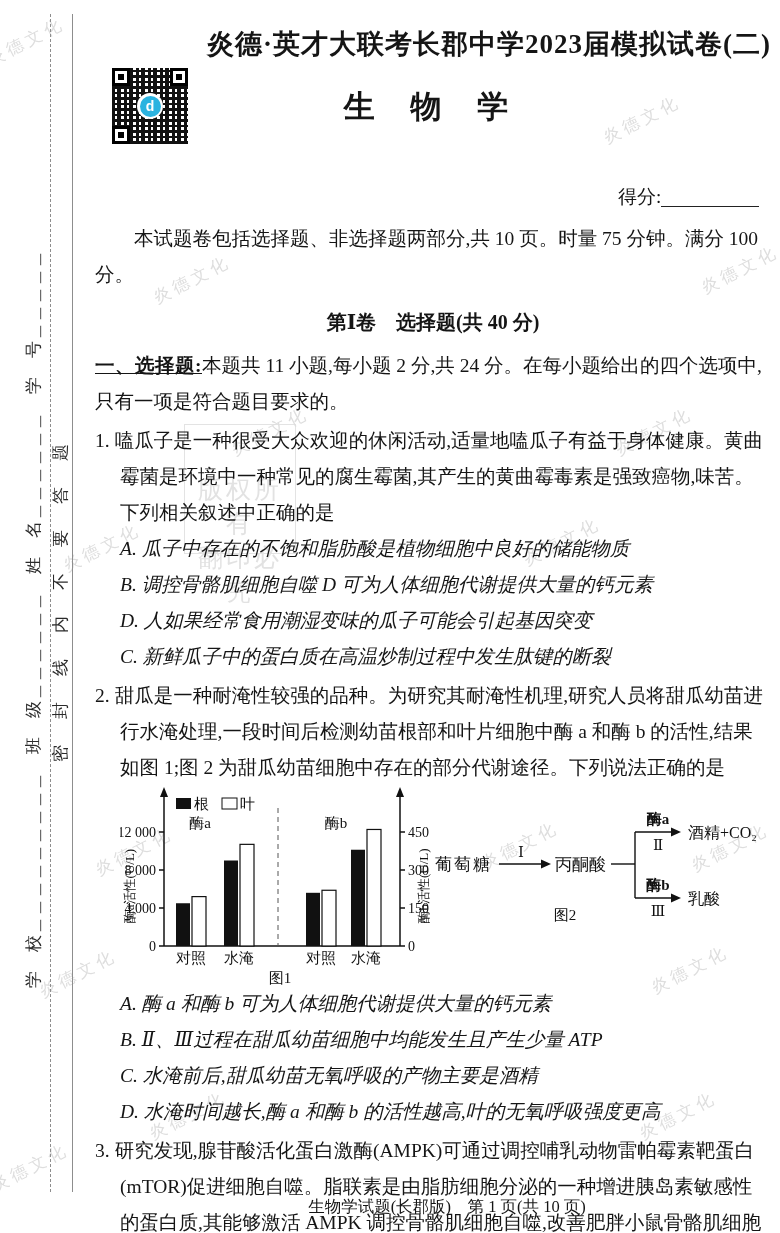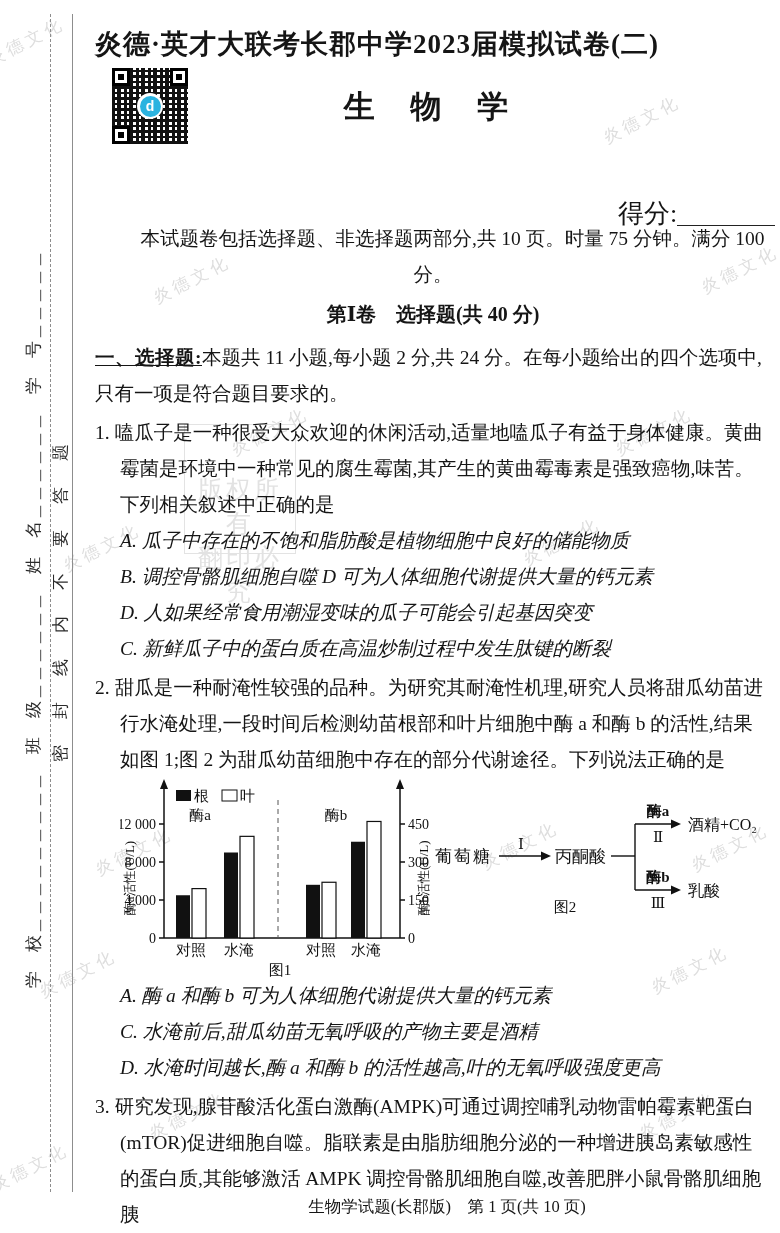--- a/index.html
+++ b/index.html
@@ -13,41 +13,41 @@
       border:1px solid #e3e3e3;box-sizing:border-box;text-align:center;padding-top:48px;}
   .copyright-box span{display:block;font-size:25px;letter-spacing:3px;color:#e2e2e2;line-height:34px;}
   
   .v-solid{position:absolute;left:72px;top:14px;height:1178px;width:1px;background:#8d8d8d;z-index:1;}
   .v-dashed{position:absolute;left:50px;top:14px;height:1178px;width:0;border-left:1px dashed #8d8d8d;z-index:1;}
   .student-fields{position:absolute;left:22px;top:988px;width:800px;z-index:1;
       transform:rotate(-90deg);transform-origin:0 0;font-size:17px;letter-spacing:1px;color:#2a2a2a;white-space:nowrap;}
   .seal-text{position:absolute;left:49px;top:800px;width:420px;z-index:1;text-align:center;
       transform:rotate(-90deg);transform-origin:0 0;font-size:17px;letter-spacing:26px;color:#2a2a2a;white-space:nowrap;}
   
-  .exam-title{position:absolute;left:95px;width:676px;top:26px;z-index:1;text-align:left;
+  .exam-title{position:absolute;left:95px;width:676px;top:26px;z-index:1;text-align:right;
       font-size:27px;font-weight:bold;letter-spacing:1px;}
   .subject{position:absolute;left:95px;width:676px;top:86px;z-index:1;text-align:center;
       font-size:31px;font-weight:bold;letter-spacing:14px;}
   .qr{position:absolute;left:112px;top:68px;width:76px;height:76px;z-index:2;}
   .qr-pattern{position:absolute;inset:0;background:
       repeating-linear-gradient(0deg,#111 0 3px,transparent 3px 6px,#111 6px 8px,transparent 8px 11px),
       repeating-linear-gradient(90deg,#111 0 3px,#fff 3px 5px,#111 5px 9px,#fff 9px 12px);}
   .finder{position:absolute;width:18px;height:18px;box-sizing:border-box;border:3px solid #000;background:#fff;}
   .finder::after{content:'';position:absolute;inset:3px;background:#000;}
   .f-tl{left:0;top:0}.f-tr{right:0;top:0}.f-bl{left:0;bottom:0}
   .qr-logo{position:absolute;left:25px;top:25px;width:26px;height:26px;border-radius:50%;background:#fff;
       display:flex;align-items:center;justify-content:center;}
   .qr-logo-d{width:21px;height:21px;border-radius:50%;background:#2ab3e0;color:#fff;
       font-family:"Liberation Sans",sans-serif;font-weight:bold;font-size:14px;line-height:21px;text-align:center;}
-  .score{position:absolute;left:618px;top:196px;z-index:1;font-size:26px;}
+  .score{position:absolute;left:618px;top:184px;z-index:1;font-size:19px;}
   .score-line{display:inline-block;width:98px;height:19px;border-bottom:1px solid #222;vertical-align:-4px;}
   
   .content{position:absolute;left:95px;top:221px;width:676px;z-index:1;font-size:19.5px;line-height:36px;}
-  .intro{margin:0;text-indent:2em;text-align:center;}
-  .section-heading{margin:3px 0 0 0;text-align:center;font-weight:bold;font-size:20px;}
+  .intro{margin:0;text-indent:2em;}
+  .section-heading{margin:11px 0 0 0;text-align:center;font-weight:bold;font-size:20px;}
   .instructions{margin:8px 0 0 0;}
   .instructions b{letter-spacing:0.5px;text-decoration:underline;}
   .question{margin:3px 0 0 0;}
   .q-stem{margin:0;padding-left:25px;text-indent:-25px;}
   .q-num{margin-right:5px;}
   .q-option{margin:0;padding-left:25px;font-style:italic;}
   .figure-row{position:relative;height:200px;}
   .fig1{position:absolute;left:25px;top:0;}
   .fig2{position:absolute;left:340px;top:20px;}
   svg text{font-family:"Liberation Serif","DejaVu Serif",serif;fill:#111;}
@@ -175,20 +175,21 @@
             <text x="253" y="32" font-size="16">酒精+CO₂</text>
             <line x1="200" y1="92" x2="236" y2="92" stroke="#111" stroke-width="1.4"></line>
             <polygon points="246,92 236,87.5 236,96.5" fill="#111"></polygon>
             <text x="223" y="84" text-anchor="middle" font-size="15" font-weight="bold">酶b</text>
             <text x="223" y="110" text-anchor="middle" font-size="15">Ⅲ</text>
             <text x="253" y="98" font-size="16">乳酸</text>
             <text x="130" y="114" text-anchor="middle" font-size="15">图2</text>
           </svg>
       </div>
       <p class="q-option">A. 酶 a 和酶 b 可为人体细胞代谢提供大量的钙元素</p>
+      <p class="q-option">B. Ⅱ、Ⅲ过程在甜瓜幼苗细胞中均能发生且产生少量 ATP</p>
       <p class="q-option">C. 水淹前后,甜瓜幼苗无氧呼吸的产物主要是酒精</p>
       <p class="q-option">D. 水淹时间越长,酶 a 和酶 b 的活性越高,叶的无氧呼吸强度更高</p>
     </div>
 
     <div class="question">
       <p class="q-stem"><span class="q-num">3.</span><span>研究发现,腺苷酸活化蛋白激酶(AMPK)可通过调控哺乳动物雷帕霉素靶蛋白(mTOR)促进细胞自噬。脂联素是由脂肪细胞分泌的一种增进胰岛素敏感性的蛋白质,其能够激活 AMPK 调控骨骼肌细胞自噬,改善肥胖小鼠骨骼肌细胞胰</span></p>
     </div>
   </div>
 
   <div class="footer">生物学试题(长郡版)　第 1 页(共 10 页)</div>

